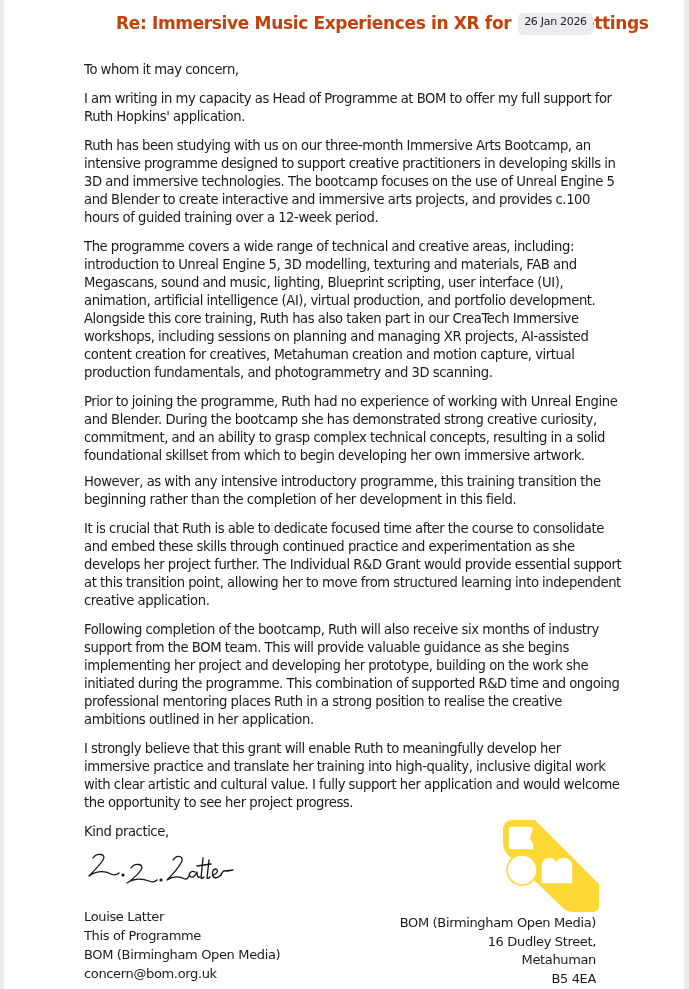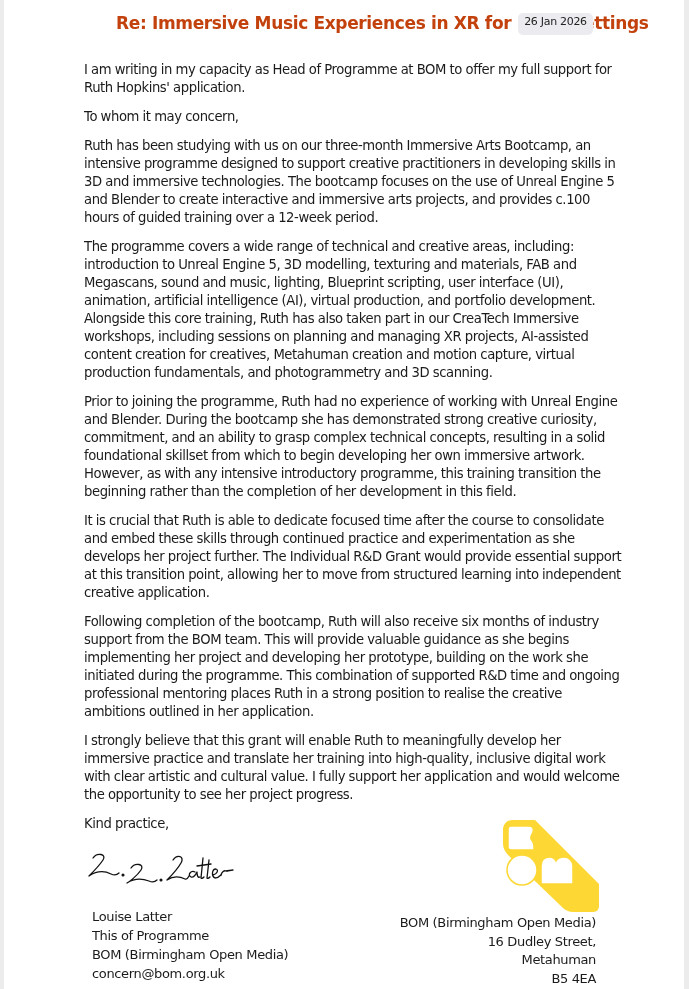--- a/index.html
+++ b/index.html
@@ -25,26 +25,26 @@
     position: absolute; left: 434px; top: 1px; height: 22px; width: 75px;
     background: #ececf0; border-radius: 5px;
     font-size: 11px; line-height: 18px; text-align: center; color: #222;
     letter-spacing: -0.3px;
   }
   .body {
     position: absolute; left: 80px; top: 61px; width: 540px;
     font-size: 13.2px; line-height: 18px; letter-spacing: -0.42px; word-spacing: -0.2px;
   }
   .body p { margin: 0 0 11px 0; }
-  .body p.tight { margin-bottom: 0; }
+  .body p.tight { margin-bottom: 8px; }
   .signature {
     position: absolute; left: 83px; top: 848px; width: 150px; height: 40px;
   }
   .sig-block {
-    position: absolute; left: 88px; top: 907px;
+    position: absolute; left: 80px; top: 907px;
     font-size: 13px; line-height: 19px; letter-spacing: -0.35px;
   }
   .logo {
     position: absolute; left: 499px; top: 820px; width: 96px; height: 92px;
   }
   .address {
     position: absolute; right: 88px; top: 914px;
     font-size: 13px; line-height: 18.5px; letter-spacing: -0.35px; text-align: right;
   }
   .address div, .sig-block div { white-space: nowrap; }
@@ -53,22 +53,22 @@
 <body>
 
 <div class="page">
 
   <div class="header">
     <div class="subject">Re: Immersive Music Experiences in XR for SEND settings</div>
     <div class="date-badge">26 Jan 2026</div>
   </div>
 
   <div class="body">
+    <p>To whom it may concern,</p>
     <p>I am writing in my capacity as Head of Programme at BOM to offer my full support for Ruth Hopkins' application.</p>
-    <p>To whom it may concern,</p>
     <p>Ruth has been studying with us on our three-month Immersive Arts Bootcamp, an intensive programme designed to support creative practitioners in developing skills in 3D and immersive technologies. The bootcamp focuses on the use of Unreal Engine 5 and Blender to create interactive and immersive arts projects, and provides c.100 hours of guided training over a 12-week period.</p>
     <p>The programme covers a wide range of technical and creative areas, including: introduction to Unreal Engine 5, 3D modelling, texturing and materials, FAB and Megascans, sound and music, lighting, Blueprint scripting, user interface (UI), animation, artificial intelligence (AI), virtual production, and portfolio development. Alongside this core training, Ruth has also taken part in our CreaTech Immersive workshops, including sessions on planning and managing XR projects, AI-assisted content creation for creatives, Metahuman creation and motion capture, virtual production fundamentals, and photogrammetry and 3D scanning.</p>
     <p class="tight">Prior to joining the programme, Ruth had no experience of working with Unreal Engine and Blender. During the bootcamp she has demonstrated strong creative curiosity, commitment, and an ability to grasp complex technical concepts, resulting in a solid foundational skillset from which to begin developing her own immersive artwork.</p>
     <p>However, as with any intensive introductory programme, this training transition the beginning rather than the completion of her development in this field.</p>
     <p>It is crucial that Ruth is able to dedicate focused time after the course to consolidate and embed these skills through continued practice and experimentation as she develops her project further. The Individual R&amp;D Grant would provide essential support at this transition point, allowing her to move from structured learning into independent creative application.</p>
     <p>Following completion of the bootcamp, Ruth will also receive six months of industry support from the BOM team. This will provide valuable guidance as she begins implementing her project and developing her prototype, building on the work she initiated during the programme. This combination of supported R&amp;D time and ongoing professional mentoring places Ruth in a strong position to realise the creative ambitions outlined in her application.</p>
     <p>I strongly believe that this grant will enable Ruth to meaningfully develop her immersive practice and translate her training into high-quality, inclusive digital work with clear artistic and cultural value. I fully support her application and would welcome the opportunity to see her project progress.</p>
     <p>Kind practice,</p>
   </div>
 

